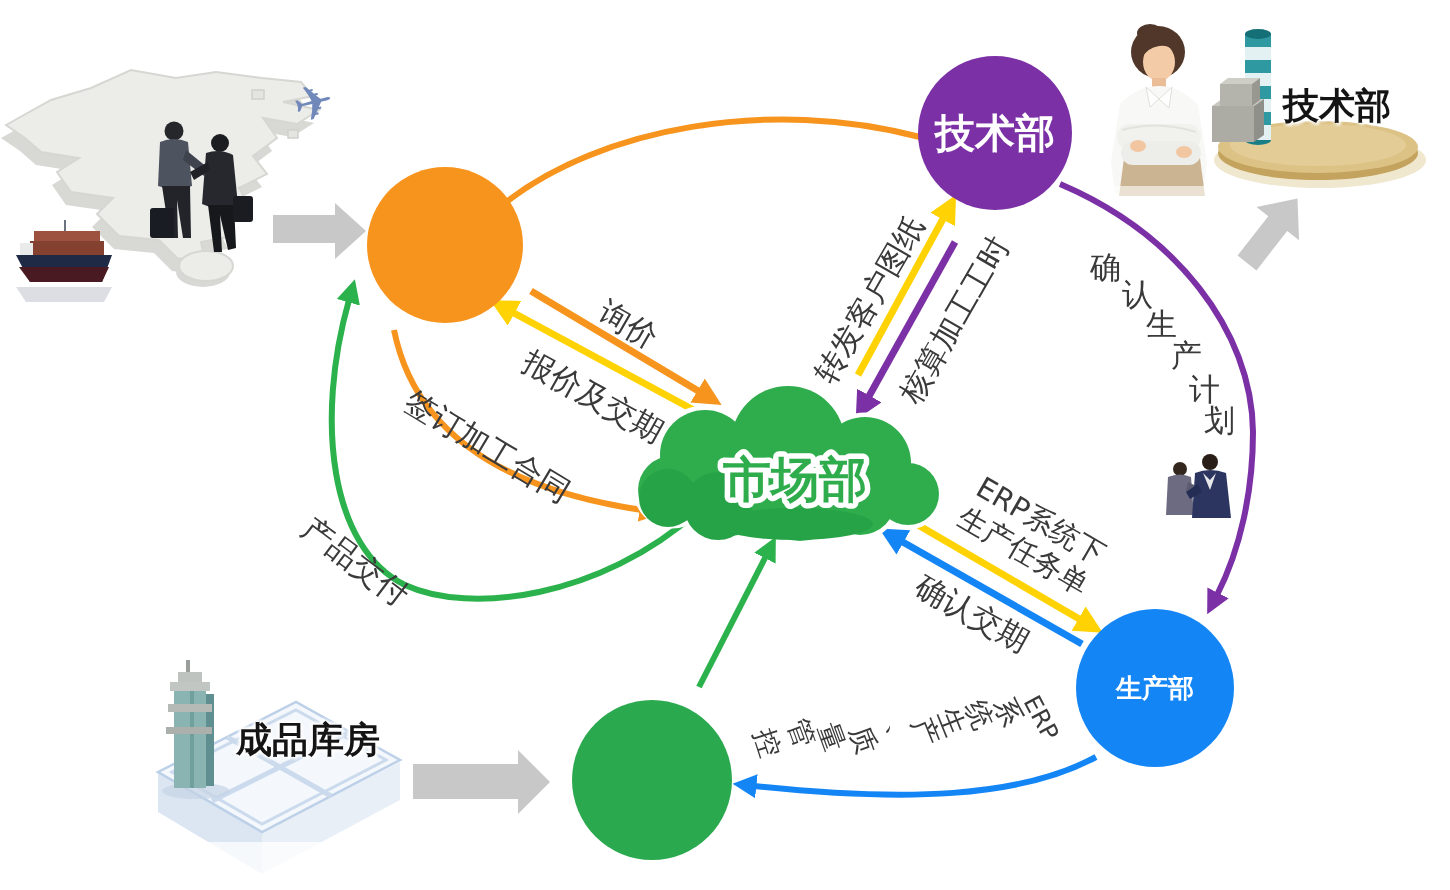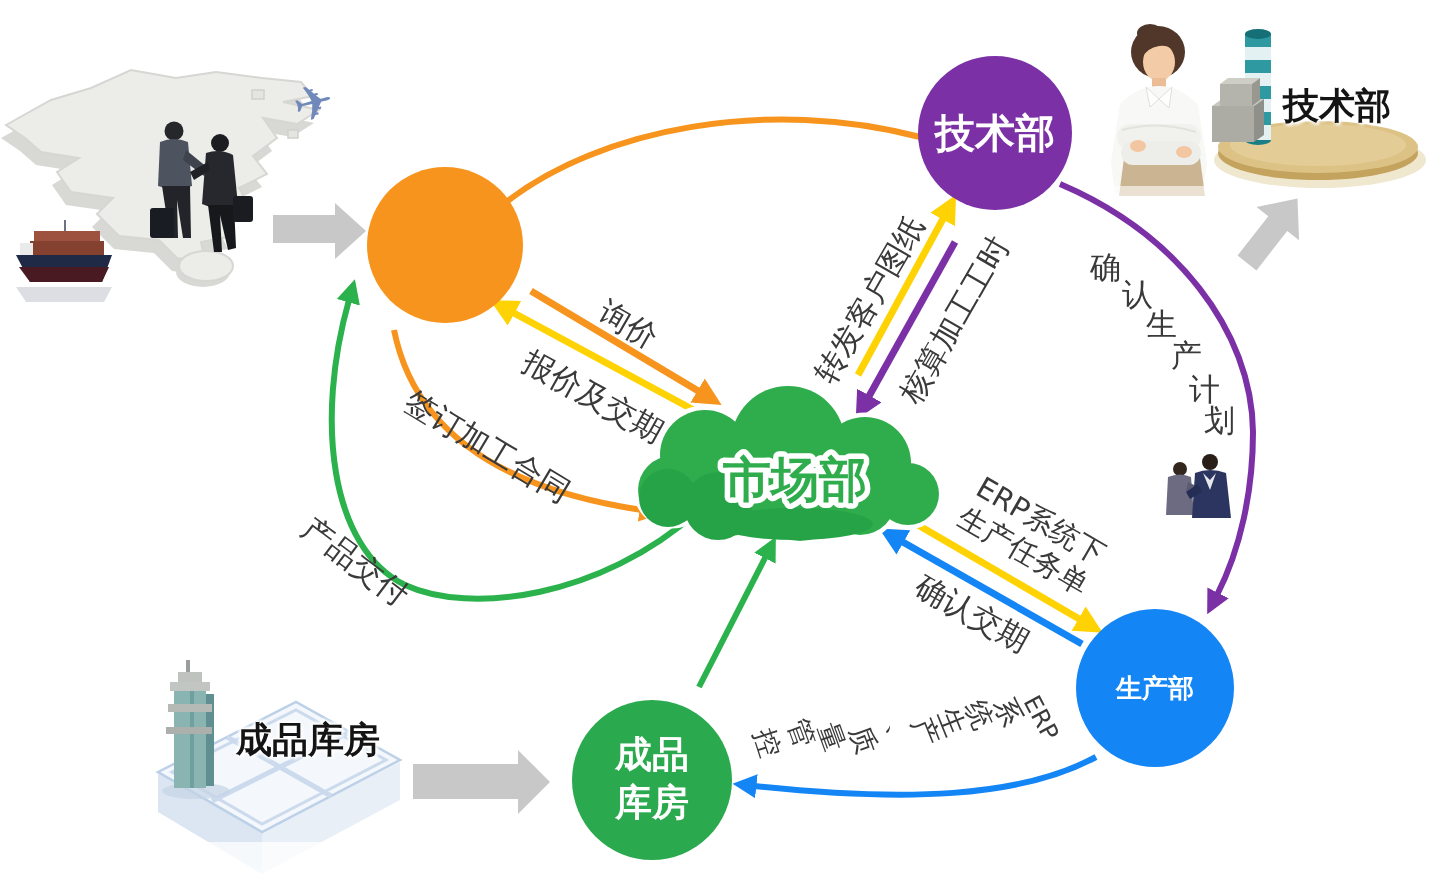--- a/index.html
+++ b/index.html
@@ -199,24 +199,20 @@
   </g>
 
   <circle cx="445" cy="245" r="78" fill="#F7941D"></circle>
   <circle cx="995" cy="133" r="77" fill="#7B30A5"></circle>
   <circle cx="1155" cy="688" r="79" fill="#1485F5"></circle>
   <circle cx="652" cy="780" r="80" fill="#2BA94E"></circle>
 </svg>
 
 <div class="n-lbl center" style="left:995px;top:133px;font-size:40px;">技术部</div>
 <div class="n-lbl center" style="left:1155px;top:688px;font-size:26px;">生产部</div>
-<div class="n-lbl center" style="left:652px;top:779px;font-size:37px;line-height:1.3;">
-  <div>成品</div>
-  <div>库房</div>
-</div>
 
 <div class="photo-lbl center" style="left:1337px;top:106px;">技术部</div>
 <div class="photo-lbl center" style="left:288px;top:740px;margin-left:20px;">成品库房</div>
 
 <div class="lbl" style="left:628px;top:325px;transform:translate(-50%,-50%) rotate(30deg);">询价</div>
 <div class="lbl" style="left:593px;top:397px;transform:translate(-50%,-50%) rotate(29deg);">报价及交期</div>
 <div class="lbl" style="left:487px;top:447px;transform:translate(-50%,-50%) rotate(31deg);">签订加工合同</div>
 <div class="lbl" style="left:355px;top:562px;transform:translate(-50%,-50%) rotate(37deg);">产品交付</div>
 <div class="lbl" style="left:870px;top:300px;transform:translate(-50%,-50%) rotate(-60deg);">转发客户图纸</div>
 <div class="lbl" style="left:955px;top:320px;transform:translate(-50%,-50%) rotate(-60deg);">核算加工工时</div>

